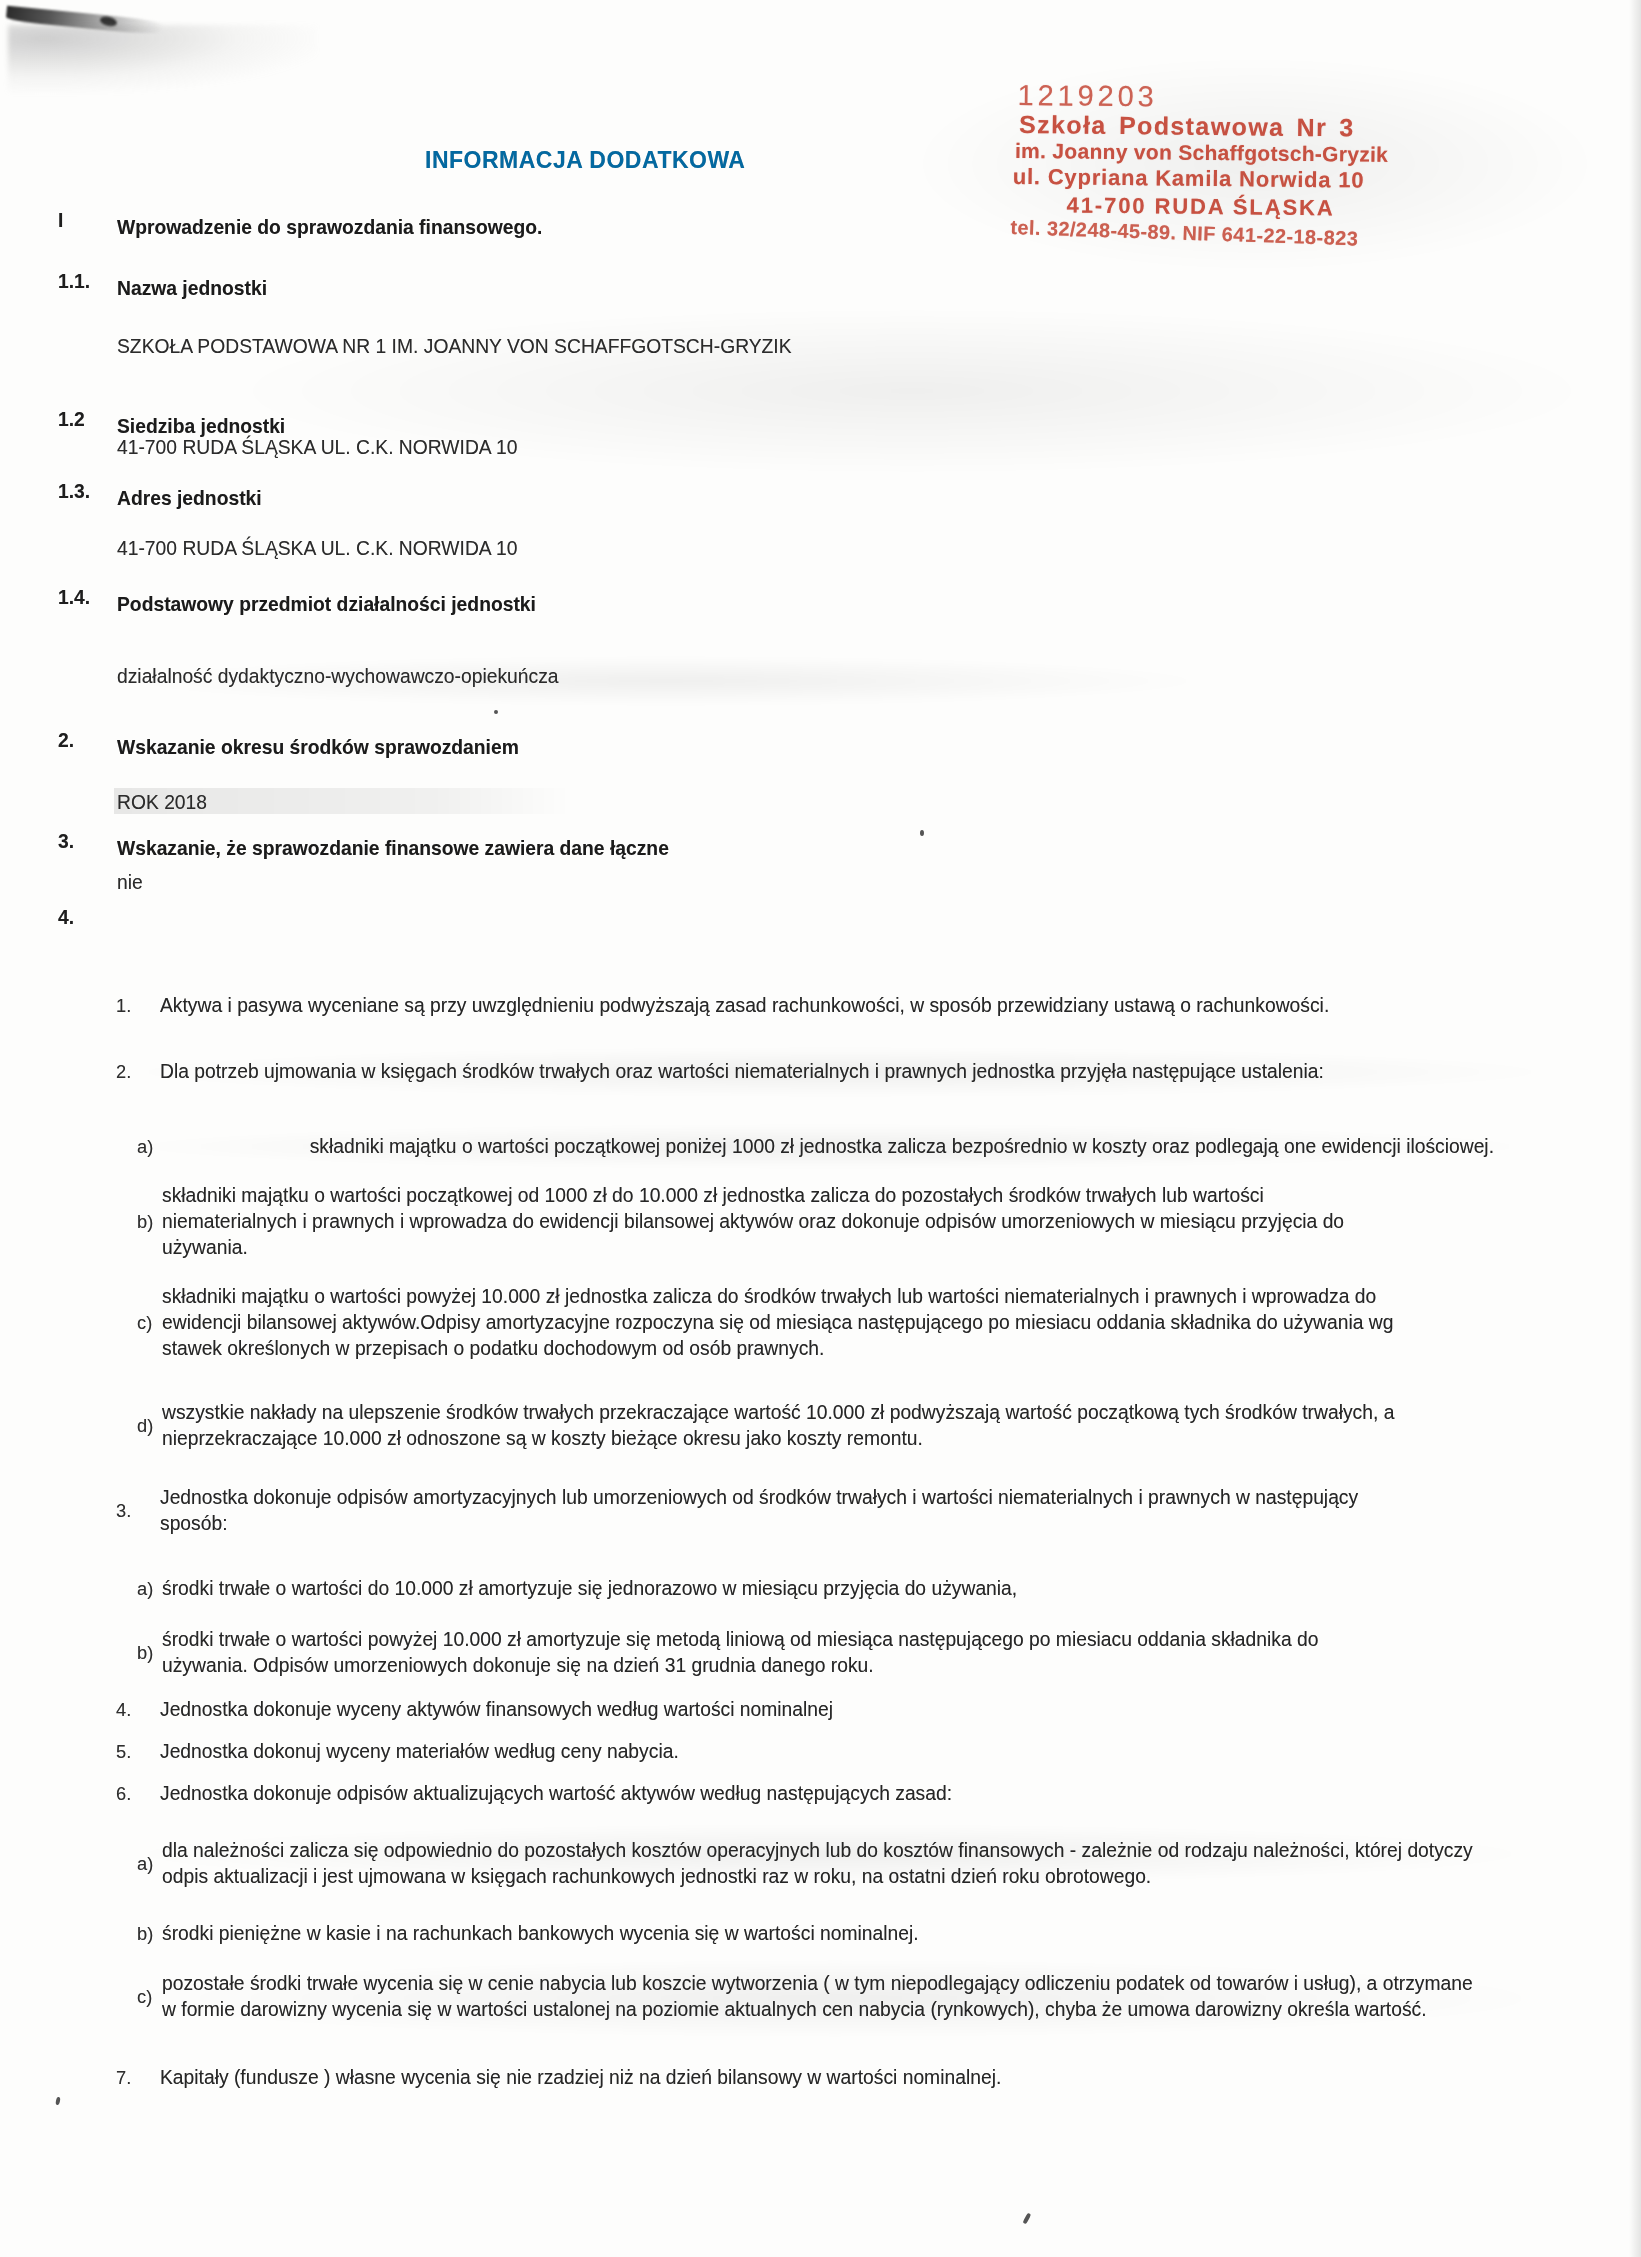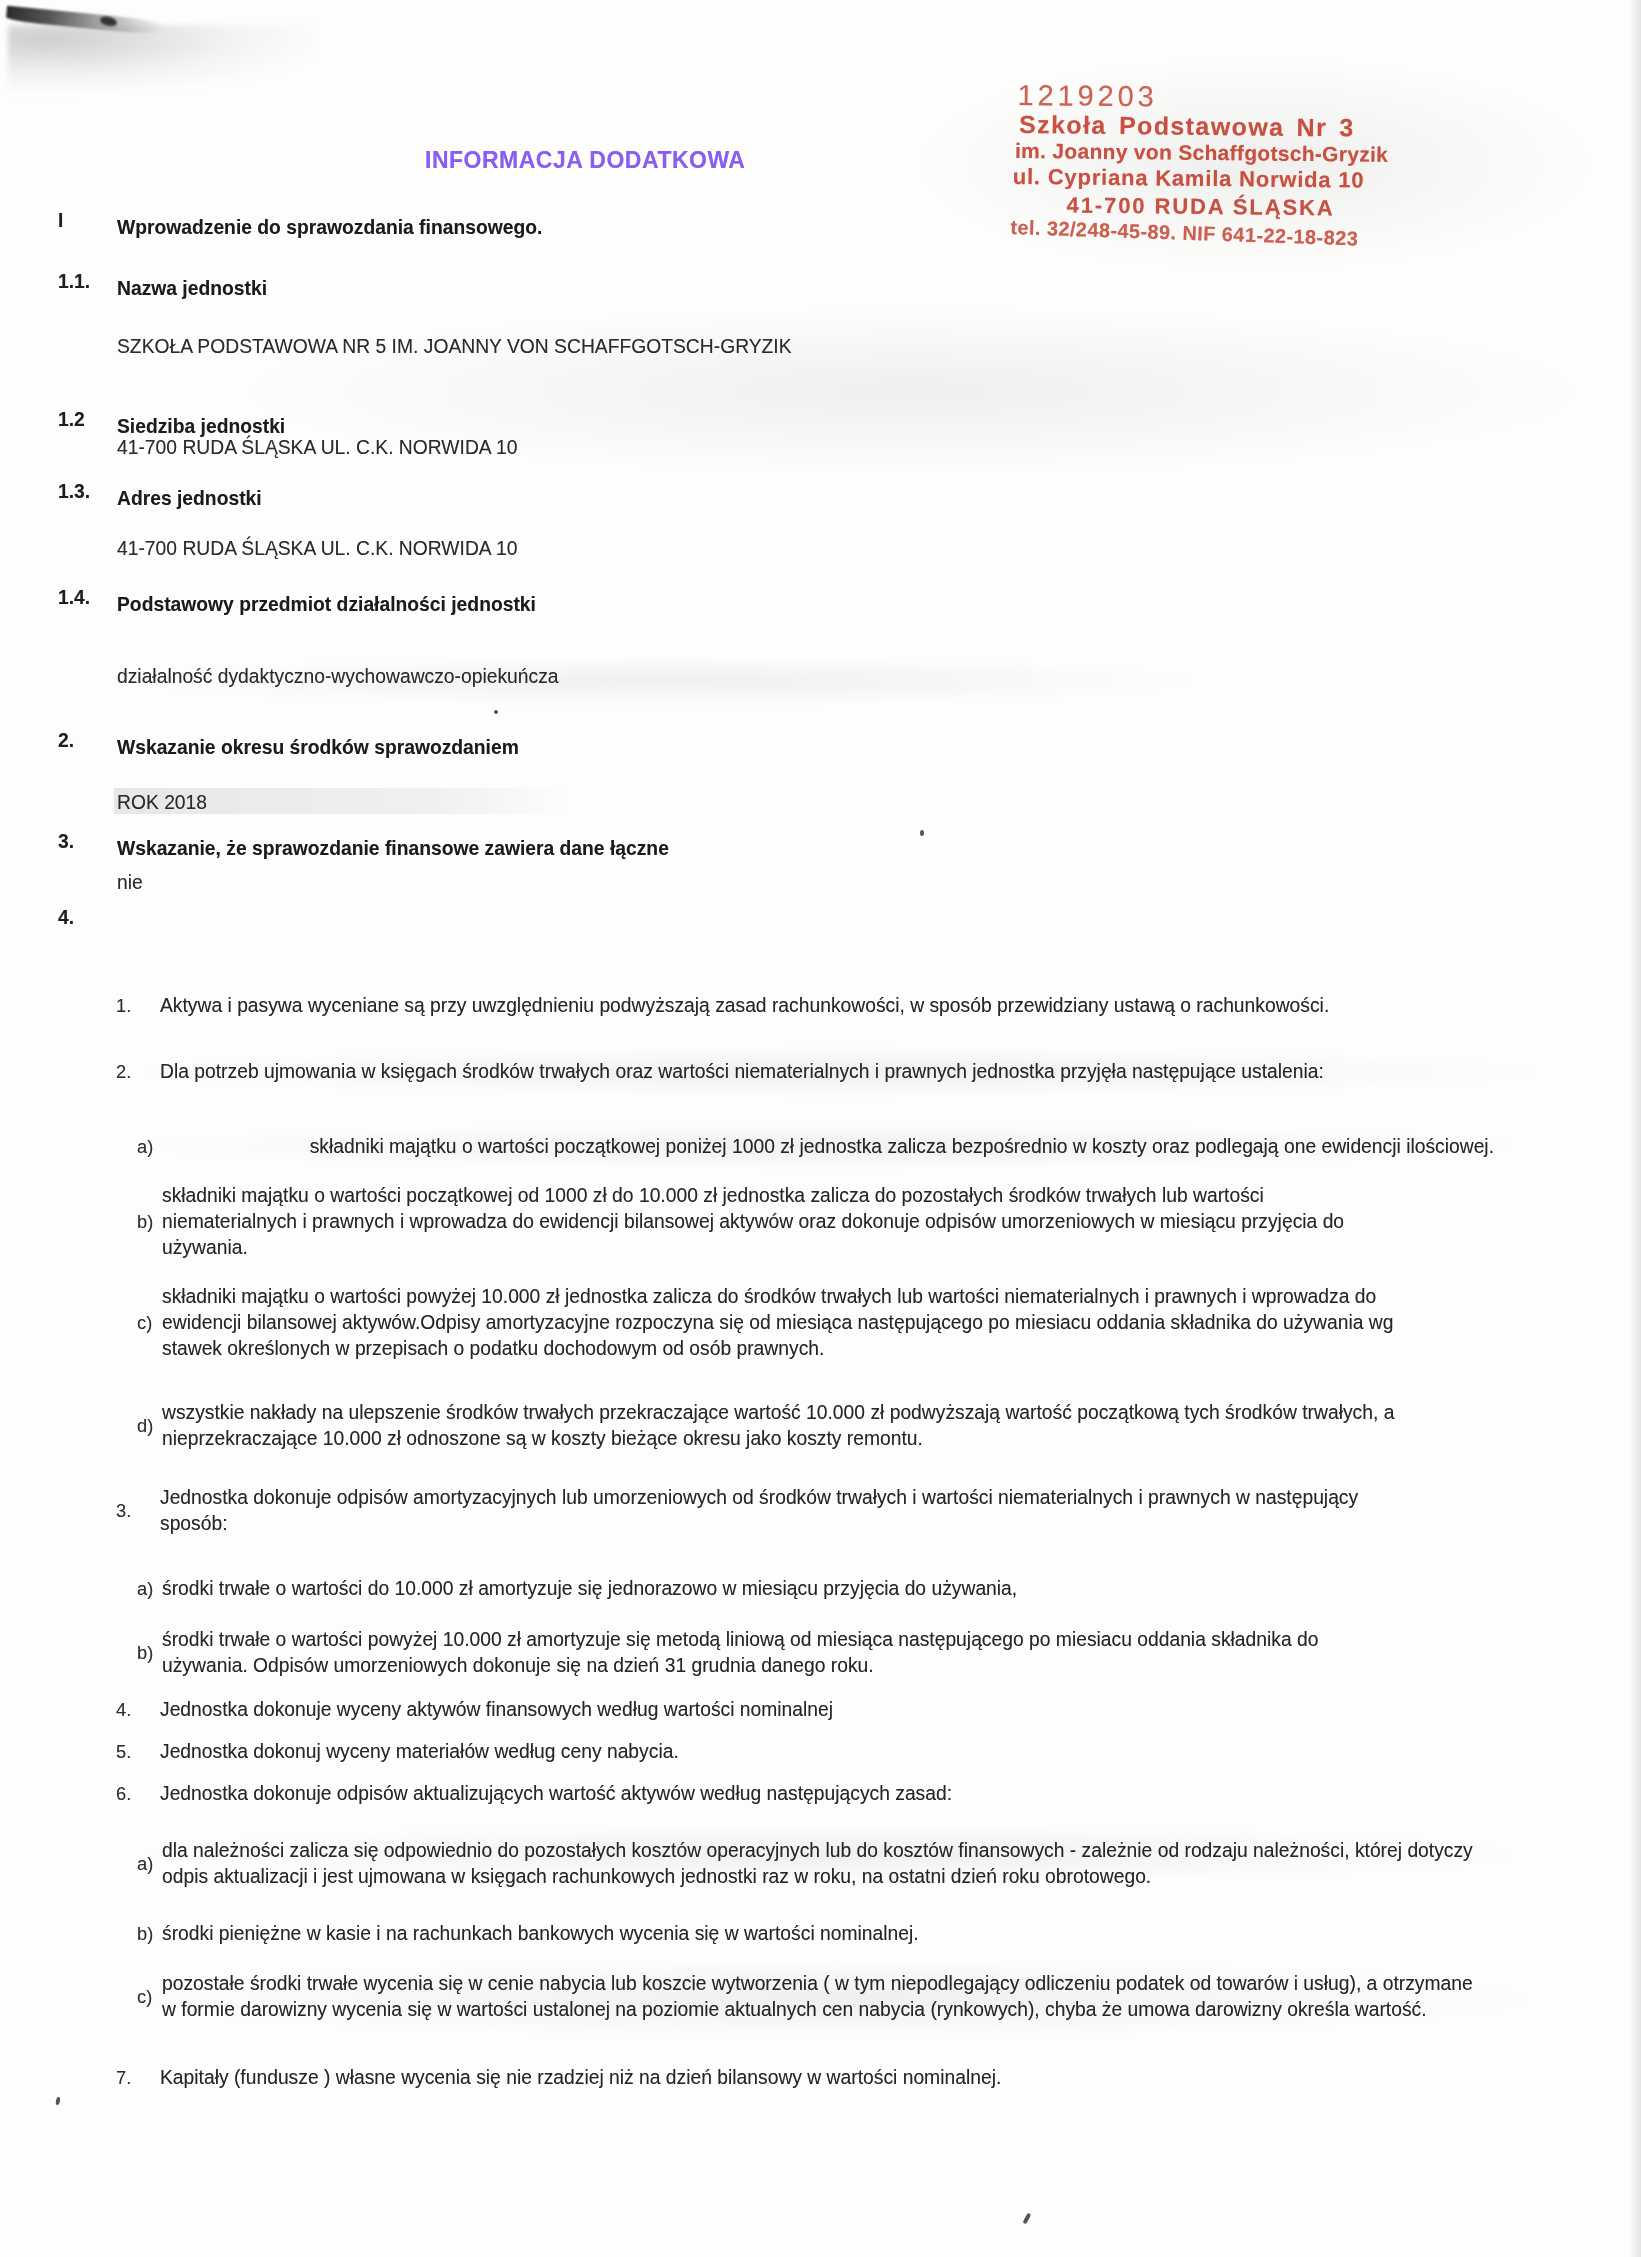--- a/index.html
+++ b/index.html
@@ -35,21 +35,21 @@
     text-shadow:0 0 1px rgba(196,64,47,.45);font-weight:bold;}
   .stamp>div{position:absolute;white-space:nowrap;}
   .stamp-number{left:5.8px;top:0;font-size:29px;letter-spacing:3.9px;font-weight:normal;opacity:.9;}
   .stamp-l1{left:7.7px;top:31px;font-size:25px;letter-spacing:1.4px;word-spacing:3.9px;}
   .stamp-l2{left:3.9px;top:60px;font-size:21px;letter-spacing:0.3px;}
   .stamp-l3{left:1.9px;top:85px;font-size:22px;letter-spacing:0.8px;}
   .stamp-l4{left:56px;top:113px;font-size:22px;letter-spacing:1.9px;}
   .stamp-l5{left:0;top:141px;font-size:20px;letter-spacing:0.4px;transform:rotate(1.3deg);opacity:.92;}
   
   .doc-title{position:absolute;left:425px;top:147px;margin:0;
-    font-size:23px;font-weight:bold;letter-spacing:0.5px;color:#8b5cf6;}
+    font-size:23px;font-weight:bold;letter-spacing:0.5px;color:#0369a1;}
   .sec-row{position:absolute;left:0;width:1564px;height:27px;}
   .sec-num{position:absolute;left:58px;top:-6.8px;font-weight:bold;font-size:19.3px;color:#1e1e1e;}
   .sec-title{position:absolute;left:117px;top:0;margin:0;font-weight:bold;font-size:19.3px;color:#1b1b1b;white-space:nowrap;}
   .sec-value{position:absolute;left:117px;font-size:19.3px;color:#2b2b2b;white-space:nowrap;}
   .p-item{position:absolute;left:116px;display:flex;align-items:center;
     font-size:19.3px;line-height:26px;color:#262626;}
   .p-num{flex:none;width:44px;font-size:18.3px;color:#2e2e2e;}
   .p-sub{position:absolute;left:137px;display:flex;align-items:center;
     font-size:19.3px;line-height:26px;color:#262626;}
   .p-sub-letter{flex:none;width:25px;font-size:18.3px;color:#2e2e2e;}
@@ -90,21 +90,21 @@
 
   <div class="sec-row" style="top:217px;">
     <span class="sec-num">I</span>
     <h2 class="sec-title">Wprowadzenie do sprawozdania finansowego.</h2>
   </div>
 
   <div class="sec-row" style="top:278px;">
     <span class="sec-num">1.1.</span>
     <h2 class="sec-title">Nazwa jednostki</h2>
   </div>
-  <div class="sec-value" style="top:336px;">SZKOŁA PODSTAWOWA NR 5 IM. JOANNY VON SCHAFFGOTSCH-GRYZIK</div>
+  <div class="sec-value" style="top:336px;">SZKOŁA PODSTAWOWA NR 1 IM. JOANNY VON SCHAFFGOTSCH-GRYZIK</div>
 
   <div class="sec-row" style="top:384px;margin-top:32px;">
     <span class="sec-num">1.2</span>
     <h2 class="sec-title">Siedziba jednostki</h2>
   </div>
   <div class="sec-value" style="top:437px;">41-700 RUDA ŚLĄSKA UL. C.K. NORWIDA 10</div>
 
   <div class="sec-row" style="top:488px;">
     <span class="sec-num">1.3.</span>
     <h2 class="sec-title">Adres jednostki</h2>

